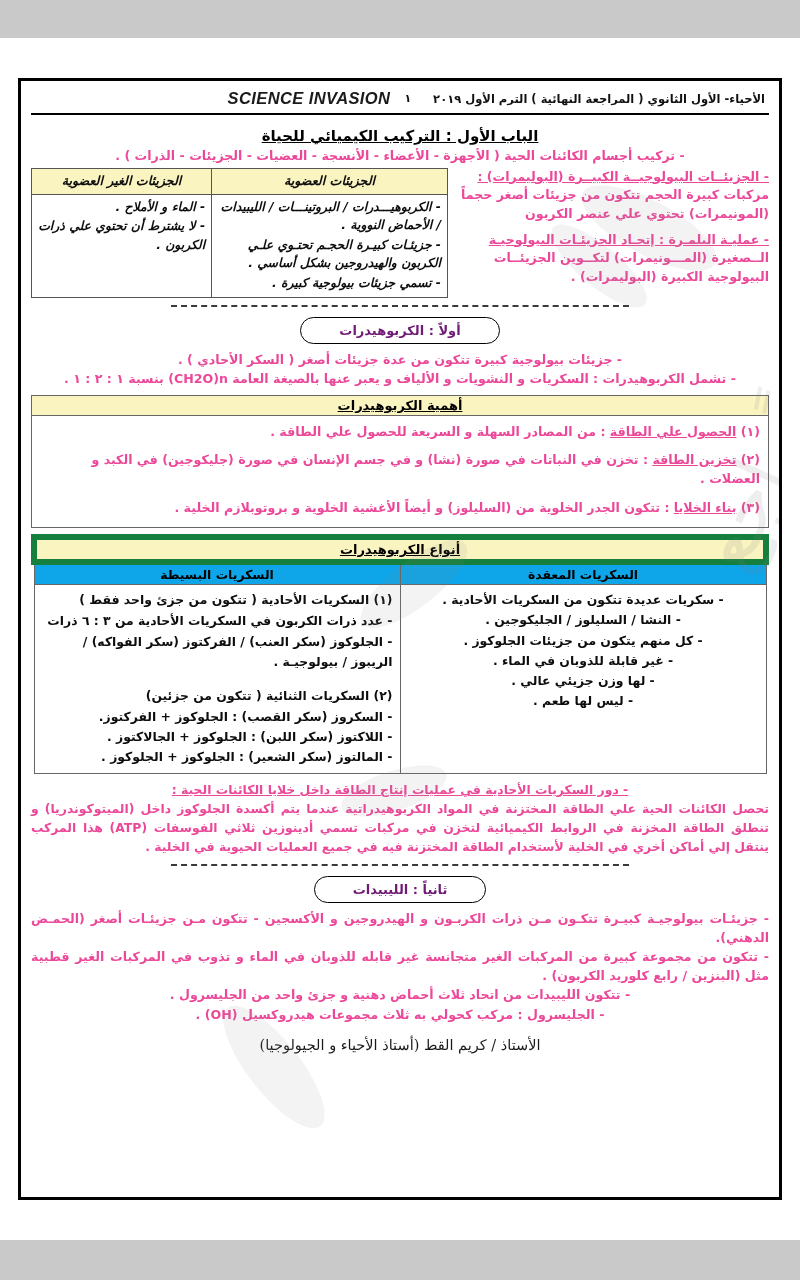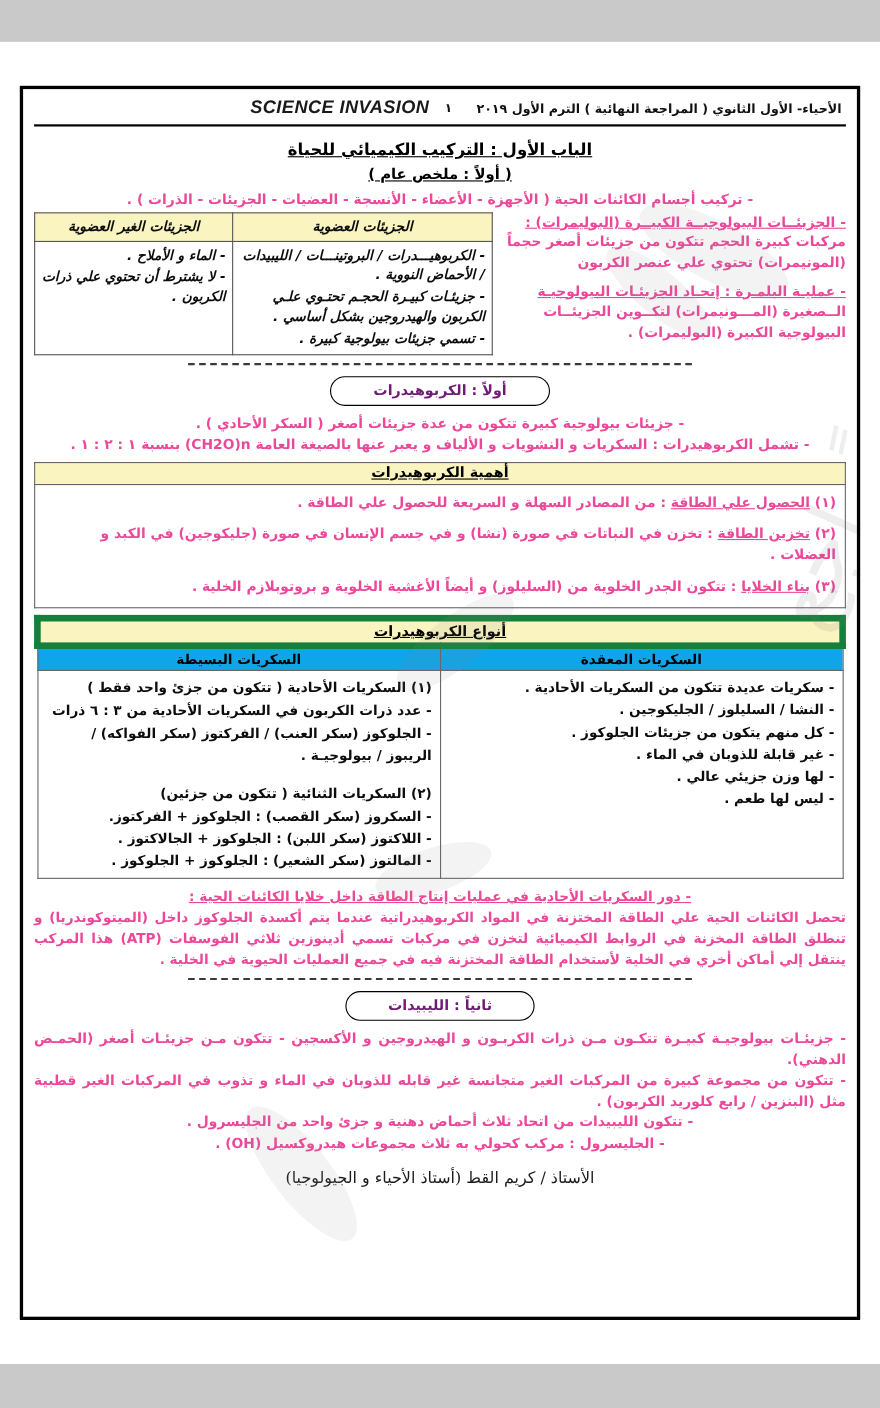--- a/index.html
+++ b/index.html
@@ -208,21 +208,21 @@
   table.types td {
     border: 1px solid #666;
     vertical-align: top;
     padding: 5px 7px 6px 7px;
     font-size: 12.4px;
     font-weight: bold;
     line-height: 1.62;
     color: #0d0d0d;
   }
   td.simple { text-align: right; }
-  td.complex { text-align: right; }
+  td.complex { text-align: center; }
   .grp-title { margin: 0 0 1px 0; }
   .sub { margin: 0; }
   .spacer-line { height: 14px; }
 
   
   .para-block { margin-top: 7px; }
   .para-block .lead { text-decoration: underline; text-align: center; margin: 0 0 1px 0; font-size: 12.4px; }
   .para-block .body { text-align: justify; text-align-last: right; margin: 0; font-size: 12.4px; line-height: 1.52; }
 
   .lip-lines p { margin: 0 0 1px 0; }
@@ -277,21 +277,20 @@
 <div class="page-frame">
   <div class="page-inner">
 
     <div class="doc-header">
       <div class="header-ar">الأحياء- الأول الثانوي ( المراجعة النهائية ) الترم الأول ٢٠١٩</div>
       <div class="header-page-no">١</div>
       <div class="header-brand">SCIENCE INVASION</div>
     </div>
 
     <div class="chapter-title">الباب الأول : التركيب الكيميائي للحياة</div>
-    <div class="sub-title">( أولاً : ملخص عام )</div>
 
     <div class="ar center-line line-row">- تركيب أجسام الكائنات الحية ( الأجهزة - الأعضاء - الأنسجة - العضيات - الجزيئات - الذرات ) .</div>
 
     <div class="split">
 
       <div class="side-notes ar">
         <div class="note">
           <p class="u">- الجزيئــات البيولوجيــة الكبيــرة (البوليمرات) :</p>
           <p>مركبات كبيرة الحجم تتكون من جزيئات أصغر حجماً (المونيمرات) تحتوي علي عنصر الكربون</p>
         </div>

